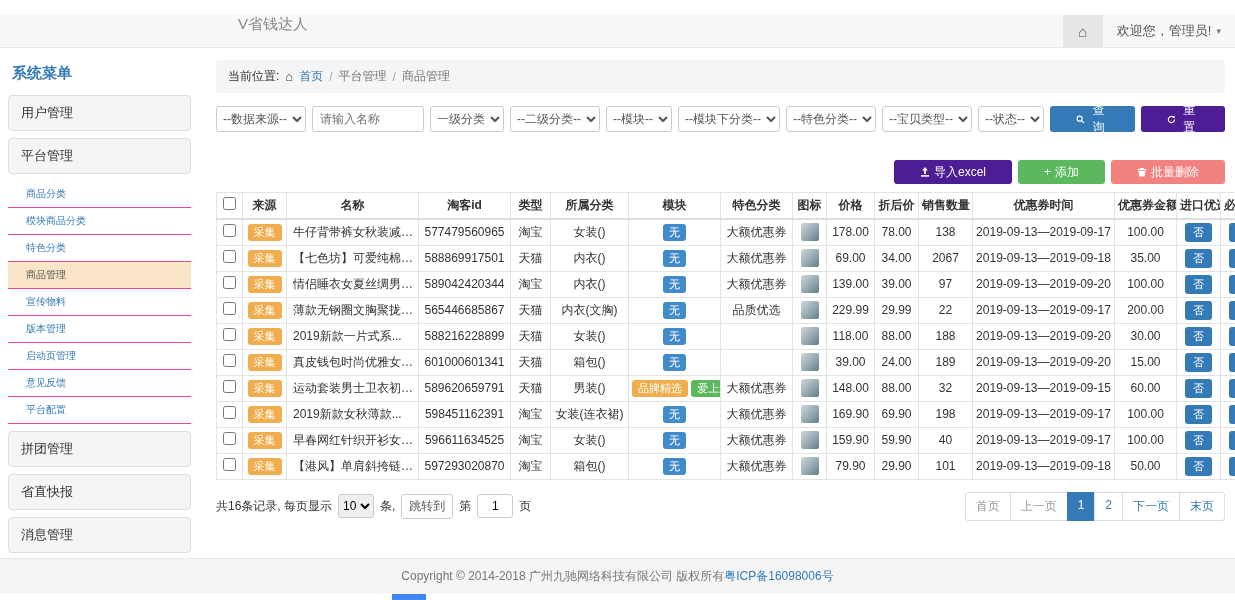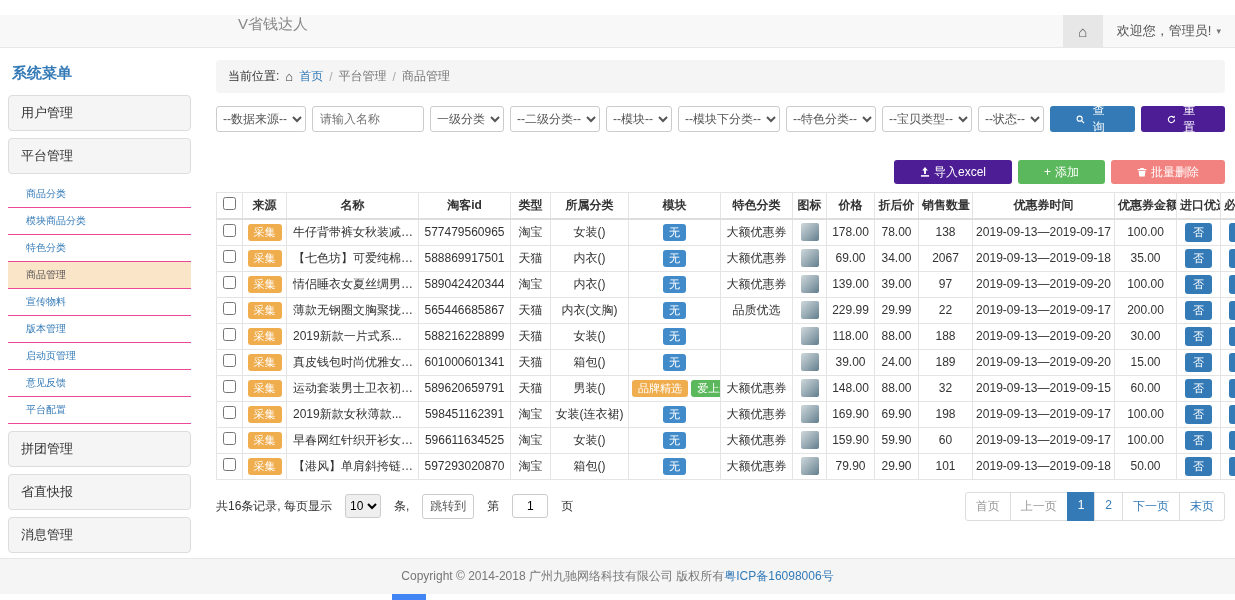--- a/index.html
+++ b/index.html
@@ -55,21 +55,21 @@
   .badge { display:inline-block; padding:1px 6px; border-radius:3px; color:#fff; font-size:11px; line-height:15px; }
   .b-blue { background:#428bca; }
   .b-orange { background:#f0ad4e; }
   .b-green { background:#5cb85c; }
   .btn-xs { display:inline-block; border:none; border-radius:3px; color:#fff; font-size:11px; padding:2px 8px; cursor:pointer; }
   .xs-blue { background:#337ab7; }
   .thumb { display:inline-block; width:18px; height:18px; border-radius:2px; background:linear-gradient(135deg,#cfd8dc 0%,#90a4ae 60%,#607d8b 100%); vertical-align:middle; }
 
   
   .pagi-bar { margin-top:12px; display:flex; justify-content:space-between; align-items:center; font-size:12px; color:#333; }
-  .pagi-left { display:flex; align-items:center; gap:13px; }
+  .pagi-left { display:flex; align-items:center; gap:6px; }
   .pagi-left select { height:24px; border:1px solid #ccc; border-radius:3px; font-size:12px; cursor:pointer; }
   .jump-btn { border:1px solid #ccc; background:#fff; border-radius:3px; padding:3px 7px; font-size:12px; color:#555; cursor:pointer; }
   .page-input { width:36px; height:24px; border:1px solid #ccc; border-radius:3px; text-align:center; font-size:12px; }
   .pager { display:flex; }
   .pager a { border:1px solid #ddd; margin-left:-1px; padding:5px 10px; color:#337ab7; text-decoration:none; background:#fff; cursor:pointer; }
   .pager a:first-child { border-radius:3px 0 0 3px; }
   .pager a:last-child { border-radius:0 3px 3px 0; }
   .pager a.muted { color:#999; }
   .pager a.active { background:#337ab7; border-color:#337ab7; color:#fff; }
 
@@ -369,21 +369,21 @@
               <td><span class="badge b-orange">采集</span></td>
               <td class="name">早春网红针织开衫女春...</td>
               <td>596611634525</td>
               <td>淘宝</td>
               <td>女装()</td>
               <td><span class="badge b-blue">无</span></td>
               <td>大额优惠券</td>
               <td><span class="thumb"></span></td>
               <td>159.90</td>
               <td>59.90</td>
-              <td>60</td>
+              <td>40</td>
               <td>2019-09-13—2019-09-17</td>
               <td>100.00</td>
               <td><button class="btn-xs xs-blue">否</button></td>
               <td><button class="btn-xs xs-blue">否</button></td>
             </tr>
             <tr>
               <td><input type="checkbox" style=""></td>
               <td><span class="badge b-orange">采集</span></td>
               <td class="name">【港风】单肩斜挎链条...</td>
               <td>597293020870</td>

